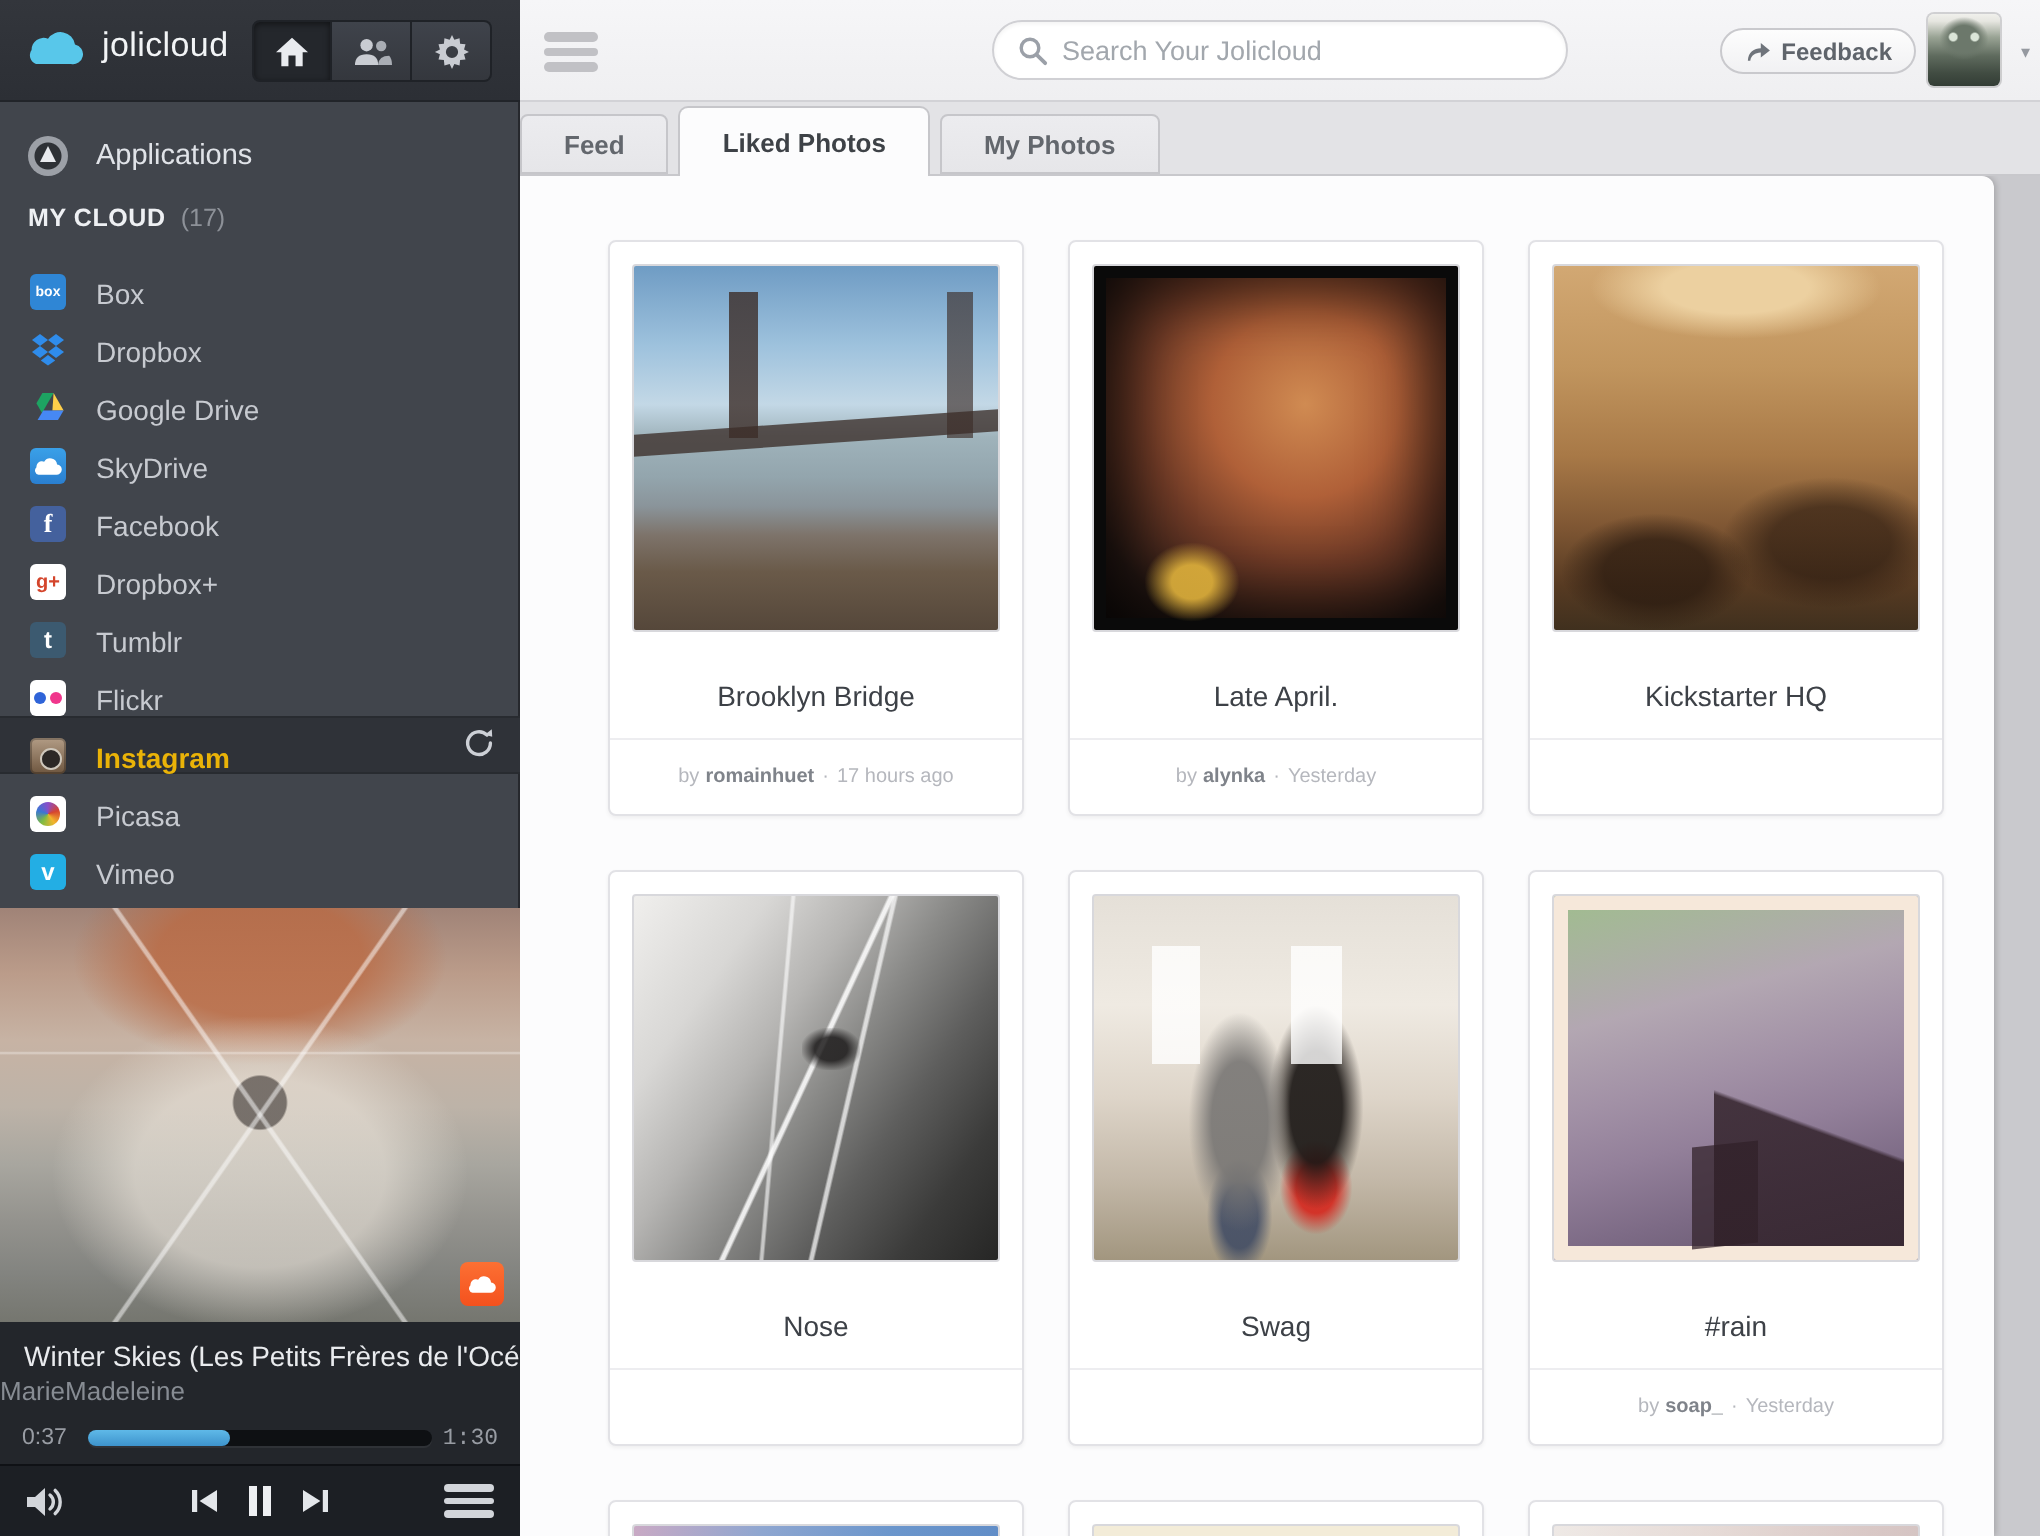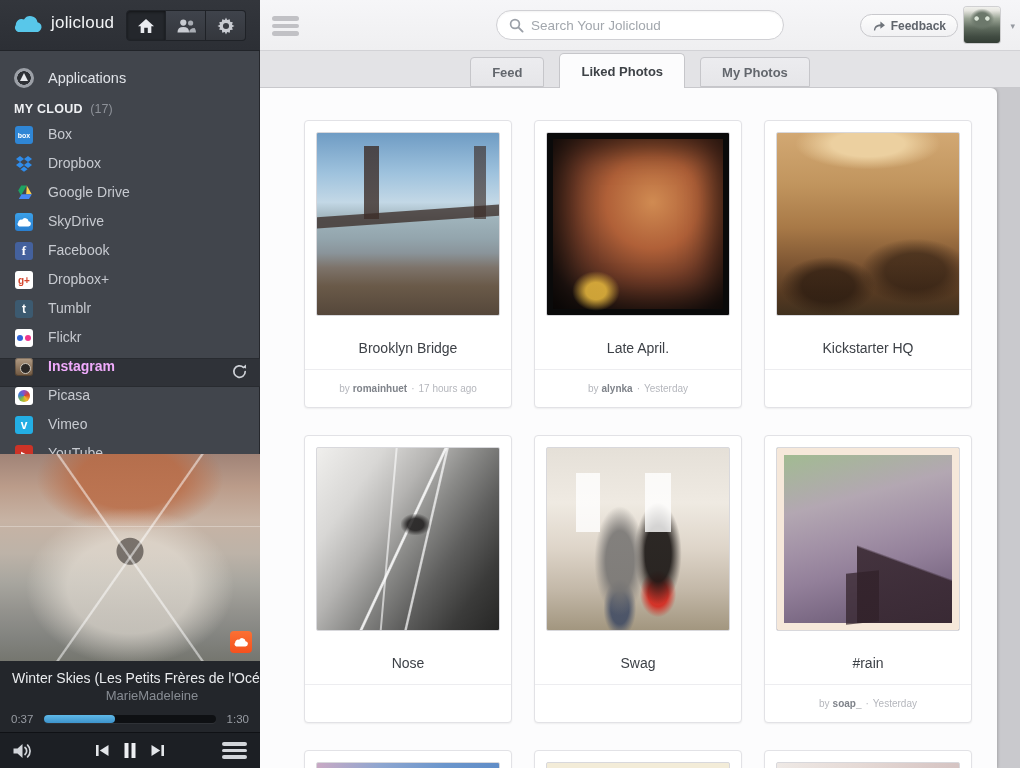--- a/index.html
+++ b/index.html
@@ -27,24 +27,24 @@
     background:radial-gradient(circle at 50% 50%, #2e3136 0 6.5px, #9ca0a7 7px); }
   .apps-icon::after { content:""; position:absolute; left:6px; top:5px;
     border-left:4px solid transparent; border-right:4px solid transparent; border-bottom:8px solid #e8eaee; }
   .apps-label { margin-left:48px; color:#e0e3e8; font-size:14.5px; }
 
   .section-row { position:absolute; left:14px; top:102px; font-size:12.5px; }
   .section-label { color:#eef0f3; font-weight:bold; letter-spacing:.3px; }
   .section-count { color:#8d9198; margin-left:4px; font-weight:normal; }
 
   .side-list { position:absolute; left:0; top:126px; width:260px; }
-  .side-item { position:relative; width:260px; height:29px; display:flex; align-items:flex-start; cursor:pointer; }
+  .side-item { position:relative; width:260px; height:29px; display:flex; align-items:flex-end; cursor:pointer; }
   .side-item .lbl { margin-left:48px; color:#c7cad0; font-size:14px; }
   .side-item.selected { background:#2f3238; box-shadow:inset 0 1px 0 #282b30, inset 0 -1px 0 #282b30; }
-  .side-item.selected .lbl { color:#f0abfc; font-weight:bold; }
+  .side-item.selected .lbl { color:#eab308; font-weight:bold; }
   .svc { position:absolute; left:15px; width:18px; height:18px; border-radius:3px;
     display:flex; align-items:center; justify-content:center; font-size:11px; font-weight:bold; overflow:hidden; }
   .svc-box { background:#2f86d5; color:#fff; font-size:7px; letter-spacing:0; }
   .svc-skydrive { background:linear-gradient(180deg,#3aa0e8,#2a7fd0); }
   .svc-facebook { background:#44619d; color:#fff; font-family:"Liberation Serif",serif; font-size:13px; }
   .svc-gplus { background:#fff; color:#d4452c; font-size:10px; }
   .svc-tumblr { background:#3c5a70; color:#fff; font-size:12px; }
   .svc-flickr { background:#fff; display:flex; gap:2px; }
   .svc-flickr i { width:6px; height:6px; border-radius:50%; }
   .svc-instagram { background:linear-gradient(180deg,#b29c85,#6e563f);
@@ -69,24 +69,24 @@
   .art::before { content:""; position:absolute; inset:0;
     background:
       linear-gradient(55deg, transparent 49.5%, rgba(255,255,255,.5) 49.8% 50.2%, transparent 50.5%),
       linear-gradient(-55deg, transparent 49.5%, rgba(255,255,255,.5) 49.8% 50.2%, transparent 50.5%),
       linear-gradient(0deg, transparent 64.5%, rgba(255,255,255,.3) 64.8% 65.1%, transparent 65.4%); }
   .sc-badge { position:absolute; right:8px; bottom:8px; width:22px; height:22px; border-radius:4px;
     background:linear-gradient(180deg,#fc7033,#f4511e); display:flex; align-items:center; justify-content:center; }
   .track-panel { position:relative; width:260px; height:71px; background:#23262b; }
   .track-title { padding:9px 12px 0; color:#e9ebee; font-size:14px; text-align:center;
     white-space:nowrap; overflow:hidden; }
-  .track-artist { color:#878c93; font-size:13px; text-align:center; margin-top:2px;padding-left:44px; }
+  .track-artist { color:#878c93; font-size:13px; text-align:left; margin-top:2px; }
   .progress-row { position:absolute; left:0; right:0; bottom:7px; height:12px; }
   .time { position:absolute; top:0; color:#989ca3; font-size:11.5px; }
-  .time.elapsed { left:11px; } .time.total { right:11px; }
+  .time.elapsed { left:11px; } .time.total { right:11px;font-family:Liberation Mono, monospace; }
   .progress-track { position:absolute; left:44px; right:44px; top:2px; height:8px; border-radius:4px;
     background:#0e1013; box-shadow:0 1px 0 rgba(255,255,255,.06); cursor:pointer; }
   .progress-fill { height:8px; border-radius:4px; width:41%;
     background:linear-gradient(180deg,#5fb9e8,#3d93cc); }
   .controls { position:relative; width:260px; height:36px; background:#1c1f24; border-top:1px solid #0f1115;
     display:flex; align-items:center; }
   .ctl { cursor:pointer; display:flex; align-items:center; justify-content:center; }
   .ctl-volume { position:absolute; left:12px; }
   .ctl-center { position:absolute; left:50%; transform:translateX(-50%); display:flex; gap:13px; align-items:center; }
   .ctl-playlist { position:absolute; right:13px; display:flex; flex-direction:column; gap:3px; }
@@ -110,21 +110,21 @@
   .avatar { position:absolute; right:20px; top:7px; width:36px; height:36px; border-radius:3px; cursor:pointer;
     box-shadow:0 0 0 1px rgba(0,0,0,.15);
     background:
       radial-gradient(circle at 35% 32%, rgba(225,235,222,.95) 0 1.8px, transparent 2.6px),
       radial-gradient(circle at 65% 32%, rgba(225,235,222,.95) 0 1.8px, transparent 2.6px),
       radial-gradient(ellipse 34% 30% at 50% 34%, #6c786b 0 60%, transparent 100%),
       linear-gradient(180deg,#f0f0ec 0%,#e6e6e0 10%,#9aa495 32%,#5f6b5e 58%,#414c42 82%,#333d35 100%); }
   .avatar-chevron { position:absolute; right:5px; top:21px; font-size:9px; color:#9599a0; cursor:pointer; }
 
   .tabstrip { position:absolute; left:260px; right:0; top:51px; height:37px; background:#e3e3e6;
-    border-bottom:1px solid #c8c8cc; z-index:3; display:flex; justify-content:center; align-items:flex-end; gap:15px; }
+    border-bottom:1px solid #c8c8cc; z-index:3; display:flex; align-items:flex-end; gap:5px; }
   .tab { height:30px; padding:0 21px; font-size:13px; font-weight:bold; color:#63676d;
     background:linear-gradient(180deg,#ececef,#e6e6e9); border:1px solid #c6c6ca; border-radius:4px 4px 0 0;
     display:flex; align-items:center; cursor:pointer; }
   .tab.active { height:35px; background:#fcfcfd; color:#3e4247; border-bottom:none;
     margin-bottom:-1px; z-index:2; border-radius:5px 5px 0 0; }
 
   .content-bg { position:absolute; left:260px; right:0; top:88px; bottom:0; background:#c9c9cd; }
   .sheet { position:absolute; left:260px; top:88px; width:737px; height:680px; background:#fcfcfd;
     border-radius:0 6px 0 0; box-shadow:1px 0 3px rgba(0,0,0,.18); overflow:hidden; z-index:2; }
   .grid { padding:32px 0 0 44px; display:grid; grid-template-columns:repeat(3,208px);

